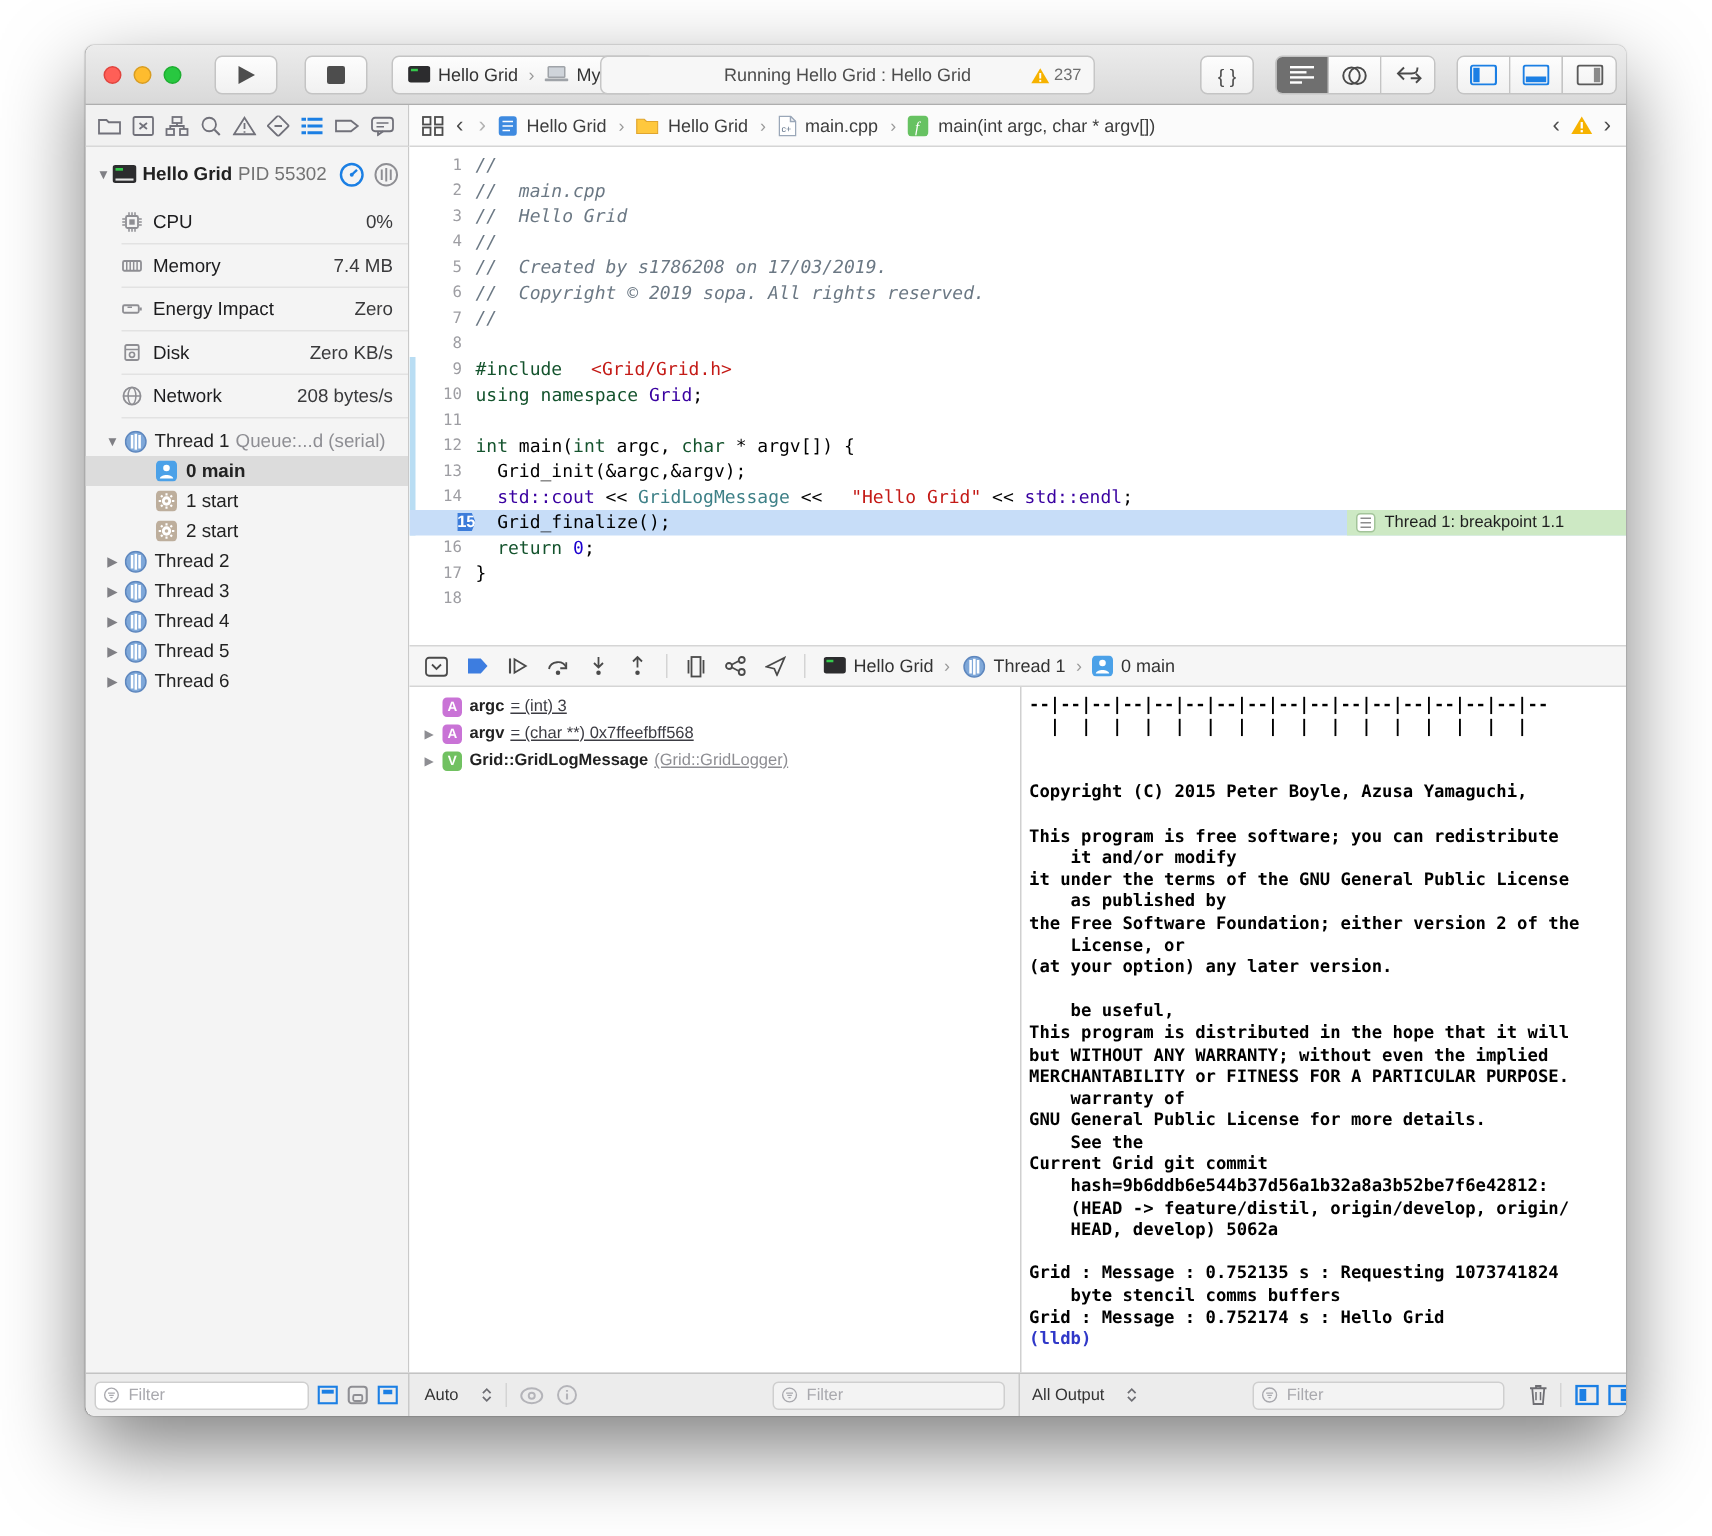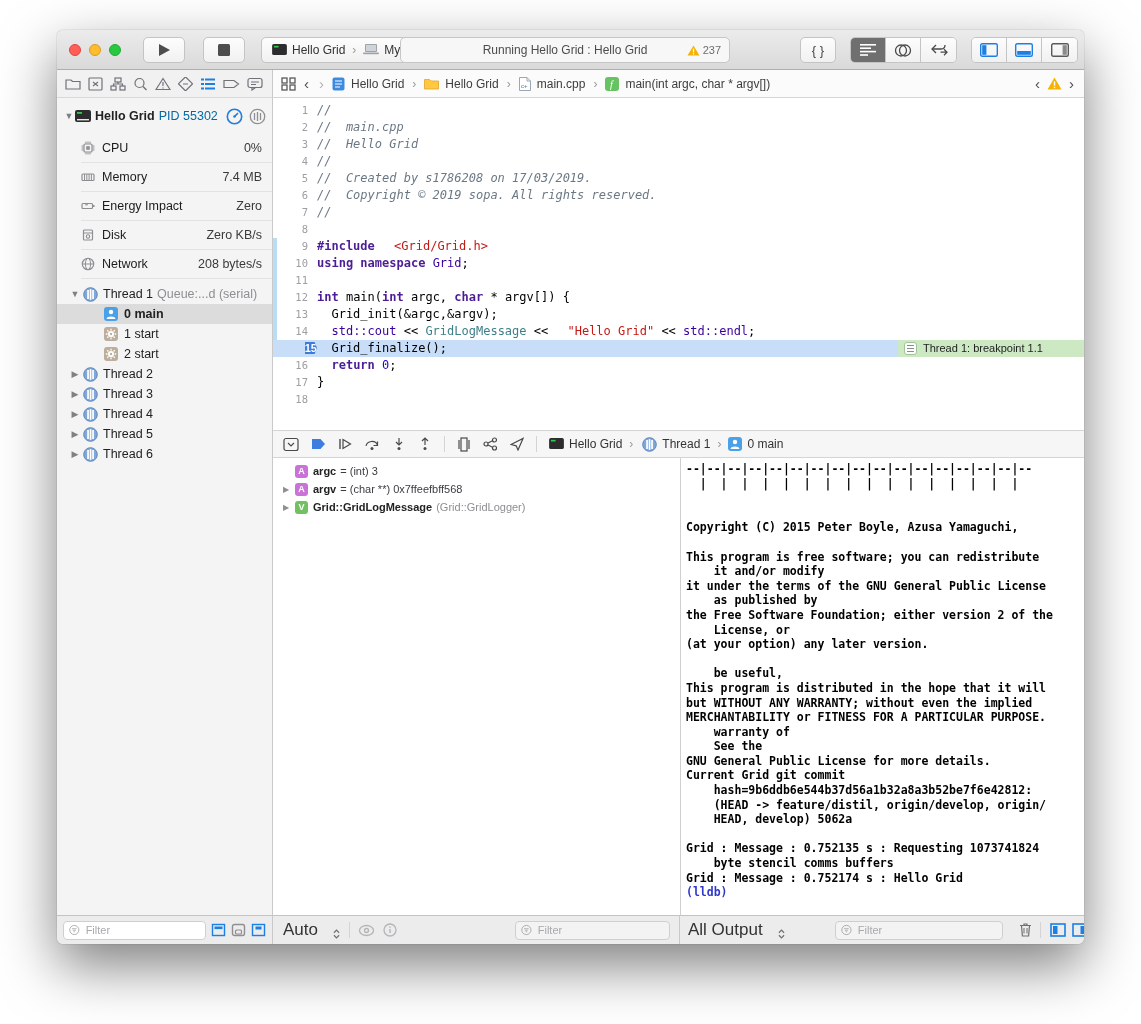--- a/index.html
+++ b/index.html
@@ -29,21 +29,21 @@
   .seg>div{width:35px;height:24px;background:linear-gradient(#fdfdfd,#f1f1f1);display:flex;align-items:center;justify-content:center;border-right:1px solid #c4c4c4;}
   .seg>div:last-child{border-right:none;}
   .seg>div.sel{background:#6f6f6f;}
   svg{display:block;}
   
   .navstrip{position:absolute;left:0;top:40px;width:216px;height:28px;background:#f1f1f1;
     border-bottom:1px solid #d8d8d8;border-right:1px solid #c9c9c9;display:flex;align-items:center;gap:7px;padding:0 8px;}
   .navigator{position:absolute;left:0;top:68px;width:216px;height:817px;background:#f4f4f4;border-right:1px solid #c9c9c9;font-size:12.5px;color:#222;}
   .procrow{display:flex;align-items:center;height:26px;padding:0 6px;margin-top:5px;}
   .procrow .pname{font-weight:700;margin-left:4px;}
-  .procrow .pid{color:#0369a1;margin-left:4px;flex:1;}
+  .procrow .pid{color:#737373;margin-left:4px;flex:1;}
   .disc{color:#7f7f84;font-size:9px;width:12px;display:inline-block;text-align:center;}
   .gauges{margin-top:5px;}
   .gauge-row{display:flex;align-items:center;height:29px;margin-left:24px;padding-right:10px;border-bottom:1px solid #e2e2e2;}
   .gauge-row .glabel{margin-left:7px;color:#1c1c1e;}
   .gauge-row .gvalue{margin-left:auto;color:#3a3a3c;}
   .threads{margin-top:5px;}
   .thread-row{display:flex;align-items:center;height:20px;padding-left:12px;font-size:12.5px;}
   .tqueue{color:#8e8e93;margin-left:4px;white-space:nowrap;overflow:hidden;}
   .tlabel{margin-left:5px;}
   .frame-row{display:flex;align-items:center;height:20px;padding-left:47px;color:#222;}
@@ -62,21 +62,21 @@
     font-family:"DejaVu Sans Mono",monospace;font-size:12px;line-height:17px;padding-top:4px;}
   .changebar{position:absolute;left:0;top:140px;width:4px;height:119px;background:#b9ddf3;}
   .codeline{display:flex;height:17px;position:relative;}
   .codeline.current{background:#c7ddf8;}
   .gut{width:44px;flex:0 0 44px;text-align:right;padding-right:9px;color:#9e9ea3;font-size:10.5px;}
   .codeline.current .gut{padding:0;color:#fff;}
   .lnbadge{width:38px;height:17px;margin-left:3px;background:#3c7cda;color:#fff;font-size:11px;font-weight:700;
     text-align:center;line-height:17px;clip-path:polygon(0 0,80% 0,100% 50%,80% 100%,0 100%);font-family:"Liberation Sans",sans-serif;}
   .codetext{white-space:pre;color:#000;}
   .com{color:#6b7884;font-style:italic;}
-  .kw{color:#4c1d95;font-weight:700;}
+  .kw{color:#14532d;font-weight:400;}
   .str{color:#c41a16;margin-left:12px;}
   .typ{color:#3900a0;}
   .mem{color:#3e8087;}
   .num{color:#1c00cf;}
   .pl{color:#000;}
   .annotation{position:absolute;right:0;top:0;height:17px;background:#cde9c4;display:flex;align-items:center;
     gap:6px;padding:0 10px 0 6px;font-family:"Liberation Sans",sans-serif;font-size:11px;color:#1e1e1e;min-width:186px;}
   .annot-icon{width:13px;height:13px;background:#fff;border:1px solid #a3c49a;border-radius:3px;display:flex;flex-direction:column;justify-content:center;gap:2px;padding:0 2px;}
   .annot-icon i{display:block;height:1px;background:#8c8c8c;}
   
@@ -84,37 +84,37 @@
     border-top:1px solid #d5d5d5;border-bottom:1px solid #d5d5d5;display:flex;align-items:center;gap:12px;padding:0 10px;font-size:12px;color:#333;}
   .dbsep{width:1px;height:16px;background:#d4d4d4;}
   .dbcrumb{display:flex;align-items:center;gap:5px;}
   
   .variables{position:absolute;left:0;top:388px;width:407px;height:457px;background:#fff;overflow:hidden;
     font-size:11px;color:#222;padding-top:4px;}
   .var-row{display:flex;align-items:center;height:18px;padding-left:10px;}
   .var-row .vdisc{width:12px;color:#8e8e93;font-size:8px;}
   .var-badge{width:13px;height:13px;border-radius:3px;color:#fff;font-size:9px;font-weight:700;text-align:center;line-height:13px;margin-right:5px;}
   .vname{font-weight:700;margin-right:4px;}
-  .vval{color:#3c3c43;}
+  .vval{color:#3c3c43;text-decoration:underline;}
   .vval.muted{color:#8e8e93;}
   .console{position:absolute;left:407px;top:388px;width:404px;height:457px;background:#fff;border-left:1px solid #d0d0d0;
     font-family:"DejaVu Sans Mono",monospace;font-size:11.5px;line-height:14.6px;font-weight:700;color:#000;
     padding:4px 0 0 5px;overflow:hidden;}
   .console .cline{white-space:pre;height:14.6px;}
   .console .prompt{color:#3038c8;}
   
   .bottombar{position:absolute;left:0;top:885px;width:1027px;height:29px;background:#ececec;border-top:1px solid #c3c3c3;display:flex;}
   .bb-sec{display:flex;align-items:center;height:100%;}
   .bb-nav{width:216px;border-right:1px solid #c9c9c9;padding:0 6px;gap:5px;}
   .bb-vars{width:407px;border-right:1px solid #c9c9c9;padding:0 10px;gap:8px;position:relative;}
   .bb-cons{flex:1;padding:0 8px;gap:8px;position:relative;}
   .filterfield{height:19px;border:1px solid #cfcfcf;border-radius:4px;background:#fff;display:flex;align-items:center;padding:0 5px;gap:4px;}
   .filterfield input{border:none;outline:none;background:transparent;font-size:11px;width:100%;color:#333;font-family:"Liberation Sans",sans-serif;}
   .filterfield input::placeholder{color:#a9a9ae;}
-  .scopebtn{display:flex;align-items:flex-end;gap:14px;font-size:17px;color:#333;}
+  .scopebtn{display:flex;align-items:flex-end;gap:14px;font-size:11px;color:#333;}
   .bb-icon{display:flex;align-items:center;justify-content:center;}
 </style>
 </head>
 <body>
 
 <div class="window">
 
   <div class="toolbar">
     <div class="traffic">
       <div class="tl red"></div>
@@ -686,22 +686,22 @@
         <div class="cline">    as published by</div>
         <div class="cline">the Free Software Foundation; either version 2 of the</div>
         <div class="cline">    License, or</div>
         <div class="cline">(at your option) any later version.</div>
         <div class="cline"></div>
         <div class="cline">    be useful,</div>
         <div class="cline">This program is distributed in the hope that it will</div>
         <div class="cline">but WITHOUT ANY WARRANTY; without even the implied</div>
         <div class="cline">MERCHANTABILITY or FITNESS FOR A PARTICULAR PURPOSE.</div>
         <div class="cline">    warranty of</div>
+        <div class="cline">GNU General Public License for more details.</div>
         <div class="cline">    See the</div>
-        <div class="cline">GNU General Public License for more details.</div>
         <div class="cline">Current Grid git commit</div>
         <div class="cline">    hash=9b6ddb6e544b37d56a1b32a8a3b52be7f6e42812:</div>
         <div class="cline">    (HEAD -&gt; feature/distil, origin/develop, origin/</div>
         <div class="cline">    HEAD, develop) 5062a</div>
         <div class="cline"></div>
         <div class="cline">Grid : Message : 0.752135 s : Requesting 1073741824</div>
         <div class="cline">    byte stencil comms buffers</div>
         <div class="cline">Grid : Message : 0.752174 s : Hello Grid</div>
         <div class="cline prompt">(lldb) </div>
       </div>

